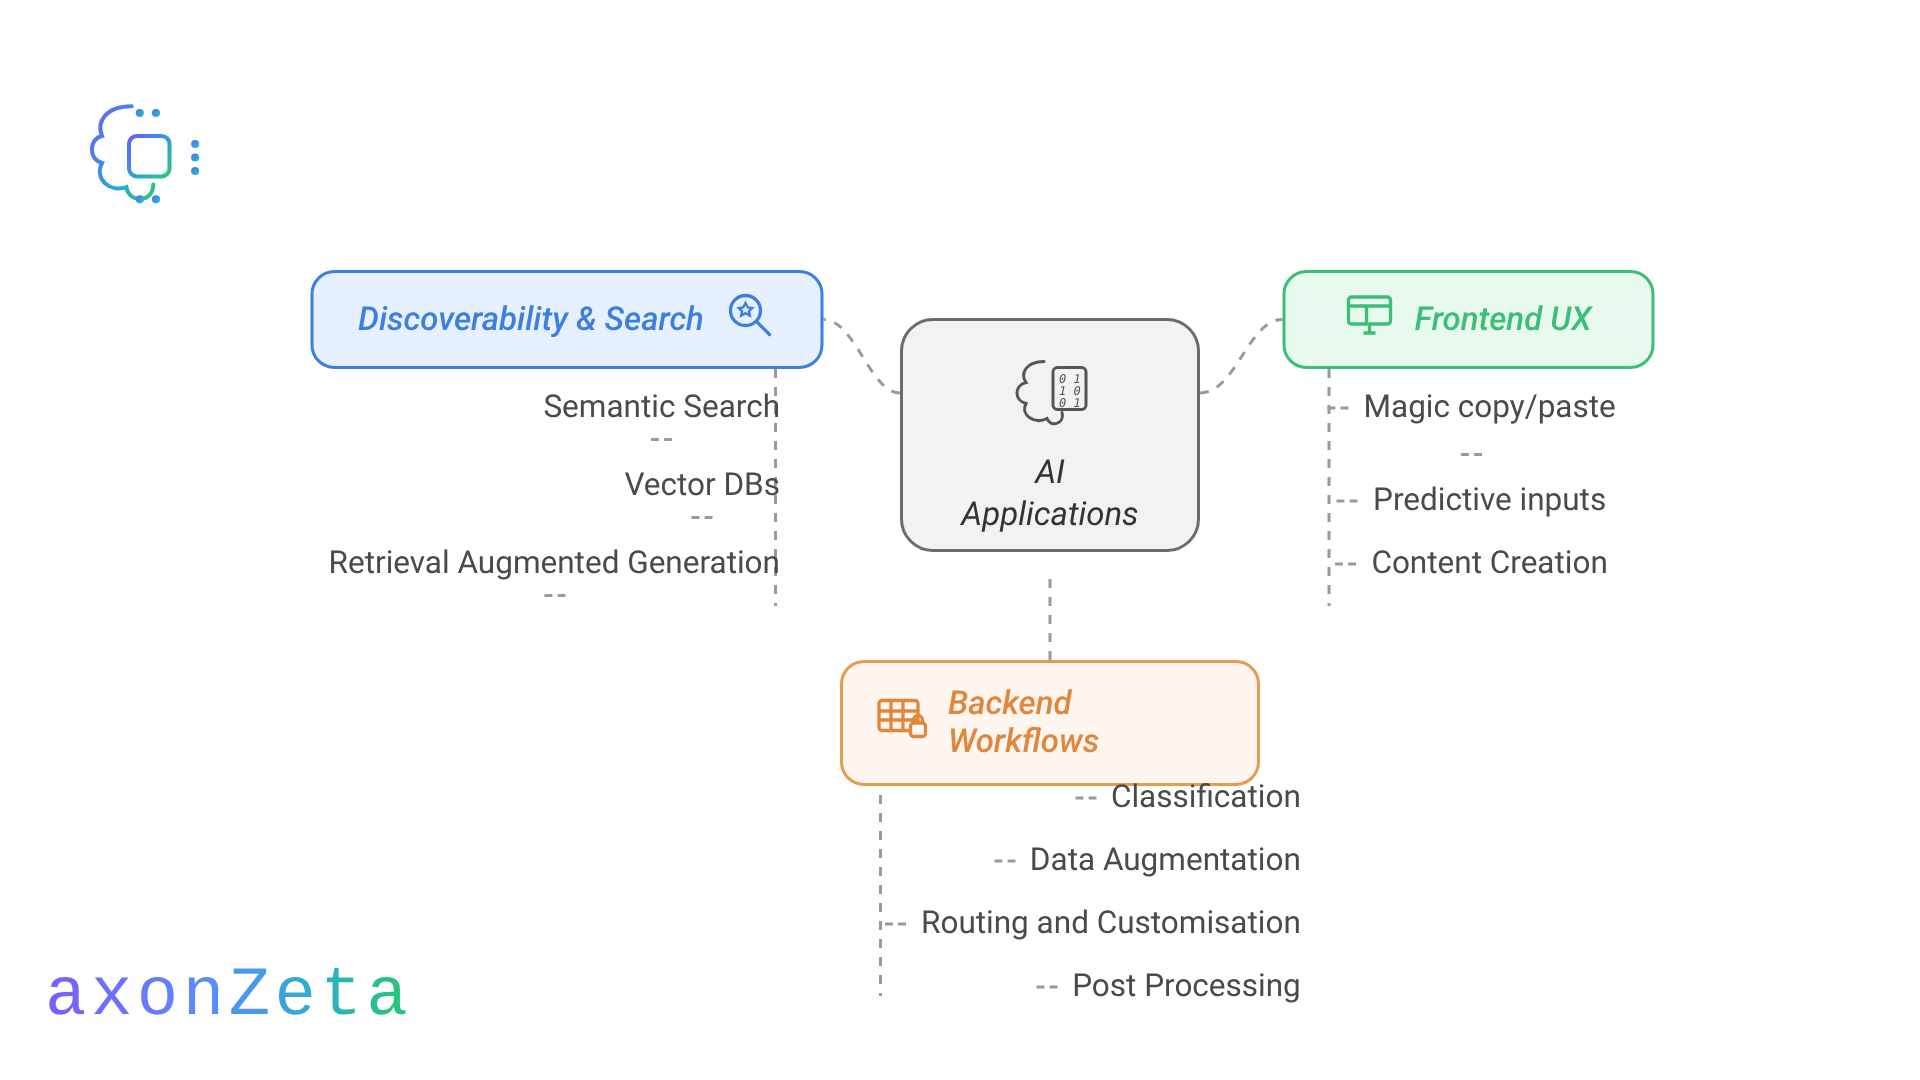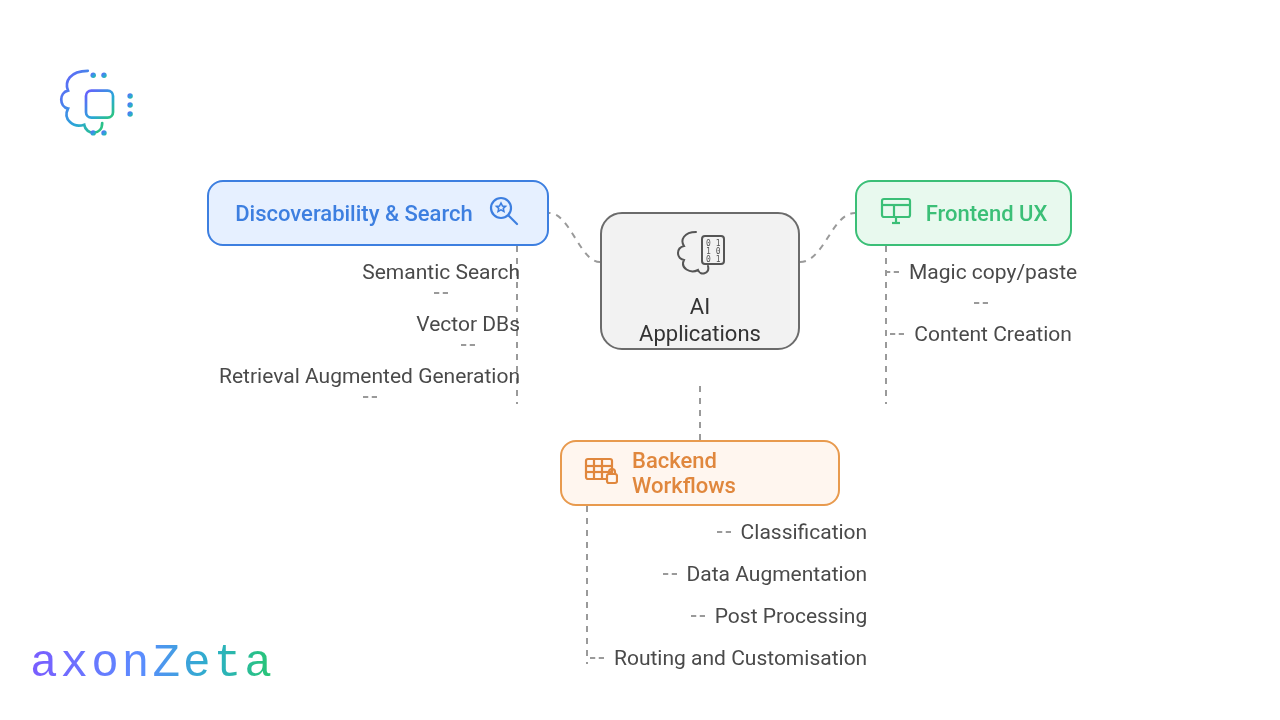--- a/index.html
+++ b/index.html
@@ -46,24 +46,25 @@
   .node {
     position: absolute;
     border-radius: 16px;
     display: flex;
     align-items: center;
     justify-content: center;
     gap: 14px;
     padding: 0 22px;
     font-size: 22px;
     font-weight: 500;
+    font-style: italic;
   }
   .node-center {
     left: 600px; top: 212px;
-    width: 200px; height: 138px;
+    width: 200px; height: 156px;
     background: #f2f2f2;
     border: 2px solid #6b6b6b;
     border-radius: 22px;
     flex-direction: column;
     gap: 10px;
     color: #333;
     font-size: 22px;
     font-weight: 400;
     line-height: 1.25;
     text-align: center;
@@ -71,28 +72,28 @@
   }
   .node-blue {
     left: 207px; top: 180px;
     width: 342px; height: 66px;
     background: #e6f0ff;
     border: 2px solid #3d7fe0;
     color: #3d7fe0;
   }
   .node-green {
     left: 855px; top: 180px;
-    width: 217px; height: 66px;
+    width: 248px; height: 66px;
     background: #e8f9ee;
     border: 2px solid #3bbf77;
     color: #3bbf77;
   }
   .node-orange {
     left: 560px; top: 440px;
-    width: 280px; height: 66px;
+    width: 280px; height: 84px;
     background: #fff6ef;
     border: 2px solid #e89a4e;
     color: #e0873d;
   }
 
   
   .items {
     position: absolute;
     display: flex;
     flex-direction: column;
@@ -258,36 +259,40 @@
 <div class="items items-right">
   <div class="itm">
       <span class="dash-pre"></span>
       <span>Magic copy/paste</span>
     </div>
   <div class="itm">
       <span class="dash-pre"></span>
     </div>
   <div class="itm">
       <span class="dash-pre"></span>
+      <span>Predictive inputs</span>
+    </div>
+  <div class="itm">
+      <span class="dash-pre"></span>
       <span>Content Creation</span>
     </div>
 </div>
 
 <div class="items items-bottom">
   <div class="itm">
       <span class="dash-pre"></span>
       <span>Classification</span>
     </div>
   <div class="itm">
       <span class="dash-pre"></span>
       <span>Data Augmentation</span>
     </div>
   <div class="itm">
       <span class="dash-pre"></span>
+      <span>Routing and Customisation</span>
+    </div>
+  <div class="itm">
+      <span class="dash-pre"></span>
       <span>Post Processing</span>
     </div>
-  <div class="itm">
-      <span class="dash-pre"></span>
-      <span>Routing and Customisation</span>
-    </div>
 </div>
 
 <div class="brand">axonZeta</div>
 
 </body></html>

